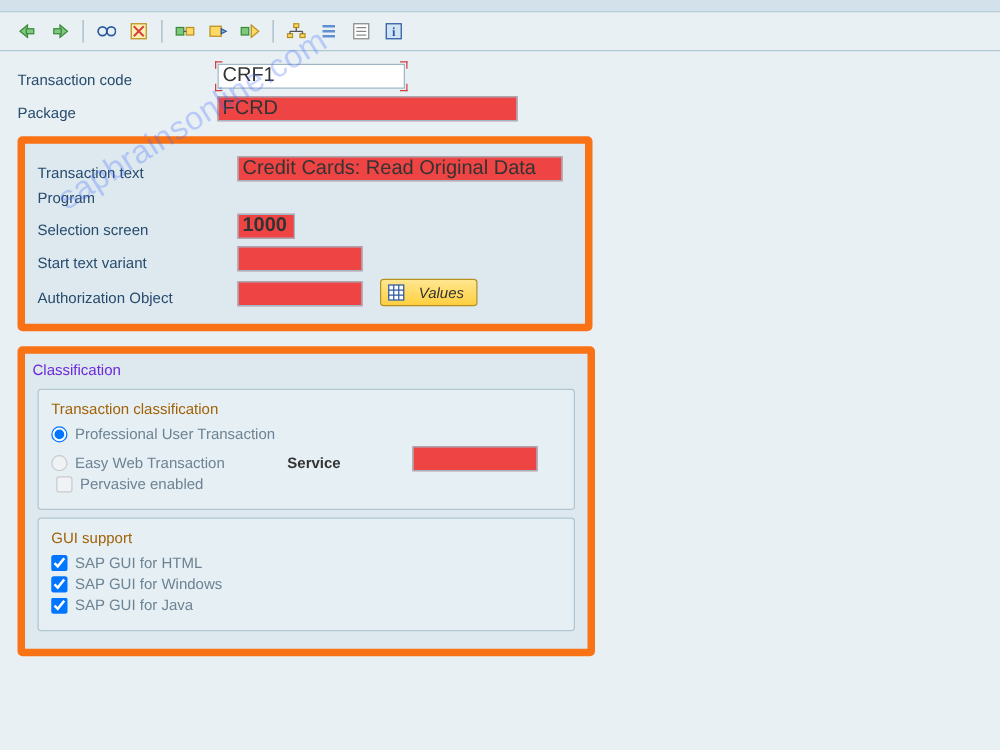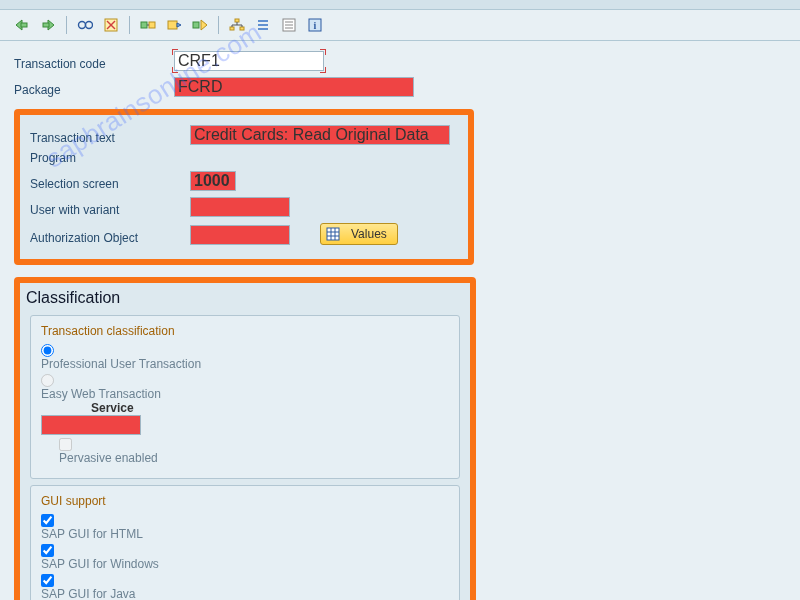--- a/index.html
+++ b/index.html
@@ -51,45 +51,46 @@
 .groupbox {
   border: 6px solid #f97316;
   border-radius: 4px;
   margin-top: 12px;
   padding: 10px 10px 14px 10px;
   background: #dde9ef;
   width: 460px;
 }
 .groupbox.large { width: 462px; }
 .groupbox .title {
-  color: #0f172a;
+  color: #6d28d9;
   margin: -4px 0 8px -4px;
-  font-size: 16px;
+  font-size: 12px;
 }
 .innerbox {
   border: 1px solid #b2c6d2;
   border-radius: 3px;
   background: #e6eff4;
   padding: 8px 10px 10px 10px;
   margin-top: 6px;
 }
 .innerbox .btitle { color: #a16207; margin-bottom: 6px; }
 .radio-row, .check-row {
-  display: flex; align-items: flex-start; margin: 3px 0; color: #6d8393; flex-direction: column;
+  display: flex; align-items: flex-end; margin: 3px 0; color: #6d8393;
 }
 .radio-row input, .check-row input { margin-right: 6px; }
 .btn-values {
   display: inline-flex; align-items: center;
   background: linear-gradient(#ffe790, #ffcf40);
   border: 1px solid #b89020;
   border-radius: 3px;
   height: 22px;
   padding: 0 10px 0 4px;
   cursor: pointer;
-  margin-left: 30px;
+  margin-left: 14px;
+  font-style: italic;
 }
 .btn-values .icon-slot {
   width: 16px; height: 16px; margin-right: 10px;
   display: flex; align-items: center; justify-content: center;
 }
 .watermark {
   position: absolute;
   top: 80px; left: 30px;
   font-size: 26px;
   color: rgba(60, 100, 255, 0.28);
@@ -208,21 +209,21 @@
       <input class="inp readonly" style="width: 260px;" readonly="" value="Credit Cards: Read Original Data">
     </div>
     <div class="row">
       <div class="lbl">Program</div>
     </div>
     <div class="row">
       <div class="lbl">Selection screen</div>
       <input class="inp readonly" style="width: 46px; font-weight: bold;" readonly="" value="1000">
     </div>
     <div class="row">
-      <div class="lbl">User with variant</div>
+      <div class="lbl">Start text variant</div>
       <input class="inp readonly" style="width: 100px;" readonly="" value="">
     </div>
     <div class="row" style="margin-bottom:0">
       <div class="lbl">Authorization Object</div>
       <input class="inp readonly" style="width: 100px;" readonly="" value="">
       <div class="btn-values">
         <span class="icon-slot">
           <svg width="14" height="14">
               <rect x="1" y="1" width="12" height="12" fill="#fff" stroke="#2c5aa0"></rect>
               <line x1="1" y1="5" x2="13" y2="5" stroke="#2c5aa0"></line>
@@ -244,21 +245,21 @@
       <div class="radio-row">
         <input type="radio" name="tc" checked="" style="">
         <span>Professional User Transaction</span>
       </div>
       <div class="radio-row">
         <input type="radio" name="tc" disabled="" style="">
         <span>Easy Web Transaction</span>
         <span class="svc-lbl">Service</span>
         <input class="inp readonly" style="width: 100px;" readonly="" value="">
       </div>
-      <div class="check-row" style="margin-left:18px">
+      <div class="check-row" style="margin-left:4px">
         <input type="checkbox" disabled="" style="">
         <span>Pervasive enabled</span>
       </div>
     </div>
 
     <div class="innerbox">
       <div class="btitle">GUI support</div>
       <div class="check-row">
         <input type="checkbox" checked="" style="">
         <span>SAP GUI for HTML</span>

